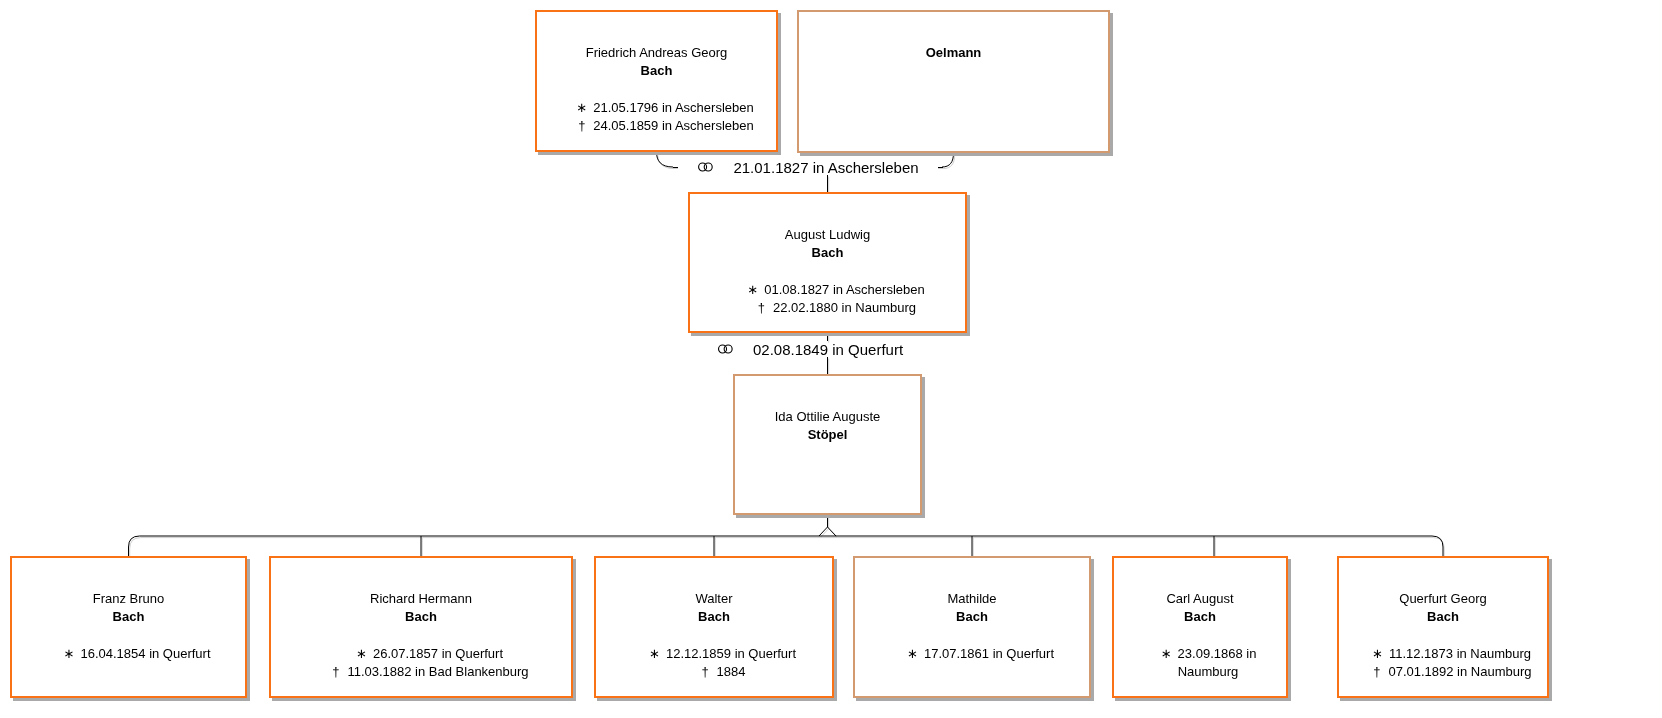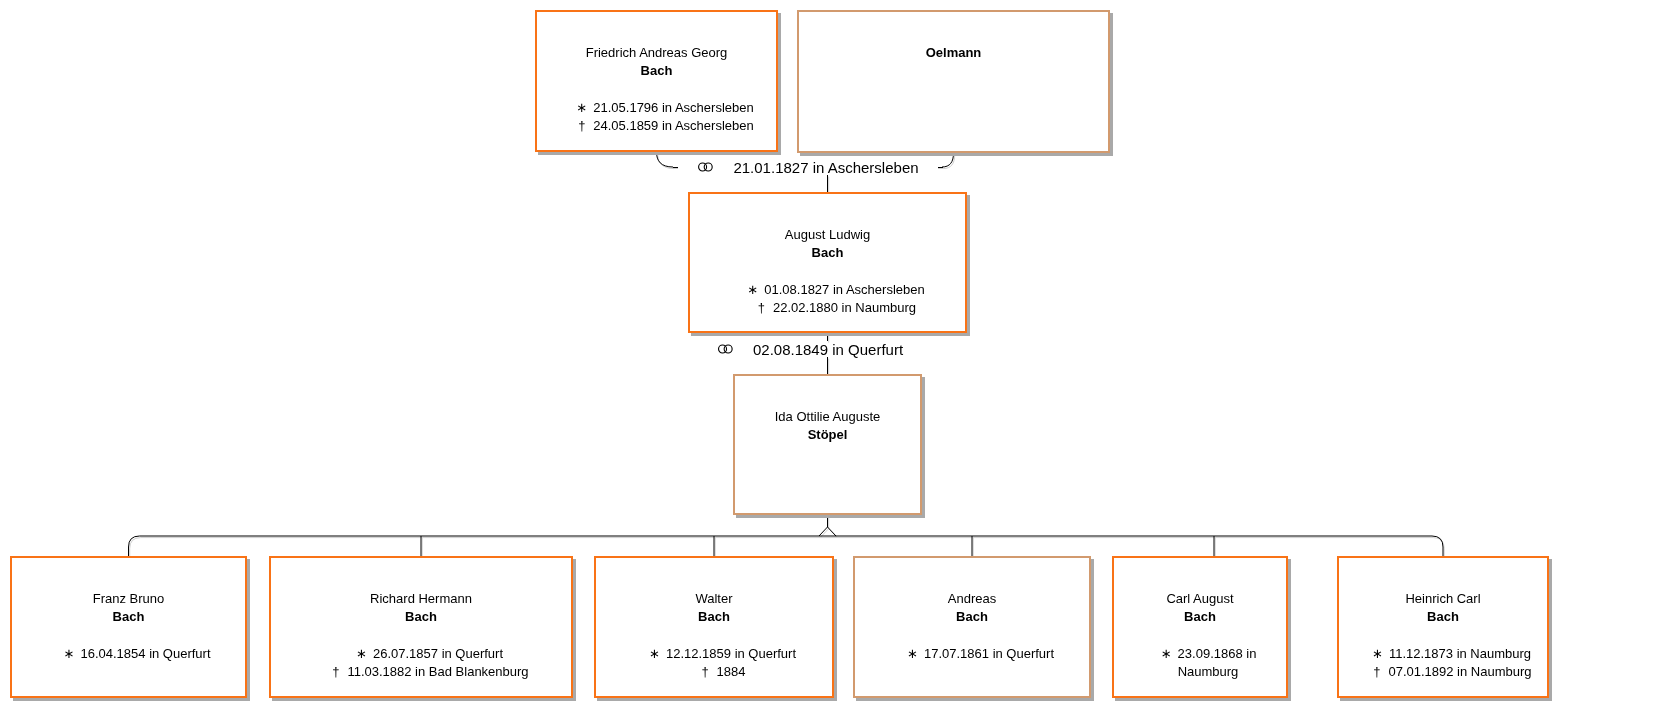--- a/index.html
+++ b/index.html
@@ -118,37 +118,37 @@
   <div class="pbox" style="left:594px;top:556px;width:240px;height:142px">
     <div>Walter</div>
     <div class="surname">Bach</div>
     <div class="vitals">
       <div><span class="sym">∗</span><span>12.12.1859 in Querfurt</span></div>
       <div><span class="sym">†</span><span>1884</span></div>
     </div>
   </div>
 
   <div class="pbox female" style="left:853px;top:556px;width:238px;height:142px">
-    <div>Andreas</div>
+    <div>Mathilde</div>
     <div class="surname">Bach</div>
     <div class="vitals">
       <div><span class="sym">∗</span><span>17.07.1861 in Querfurt</span></div>
     </div>
   </div>
 
   <div class="pbox" style="left:1112px;top:556px;width:176px;height:142px">
     <div>Carl August</div>
     <div class="surname">Bach</div>
     <div class="vitals">
       <div><span class="sym">∗</span><span>23.09.1868 in Naumburg</span></div>
     </div>
   </div>
 
   <div class="pbox" style="left:1337px;top:556px;width:212px;height:142px">
-    <div>Heinrich Carl</div>
+    <div>Querfurt Georg</div>
     <div class="surname">Bach</div>
     <div class="vitals">
       <div><span class="sym">∗</span><span>11.12.1873 in Naumburg</span></div>
       <div><span class="sym">†</span><span>07.01.1892 in Naumburg</span></div>
     </div>
   </div>
 
 </div>
 
 </body></html>

